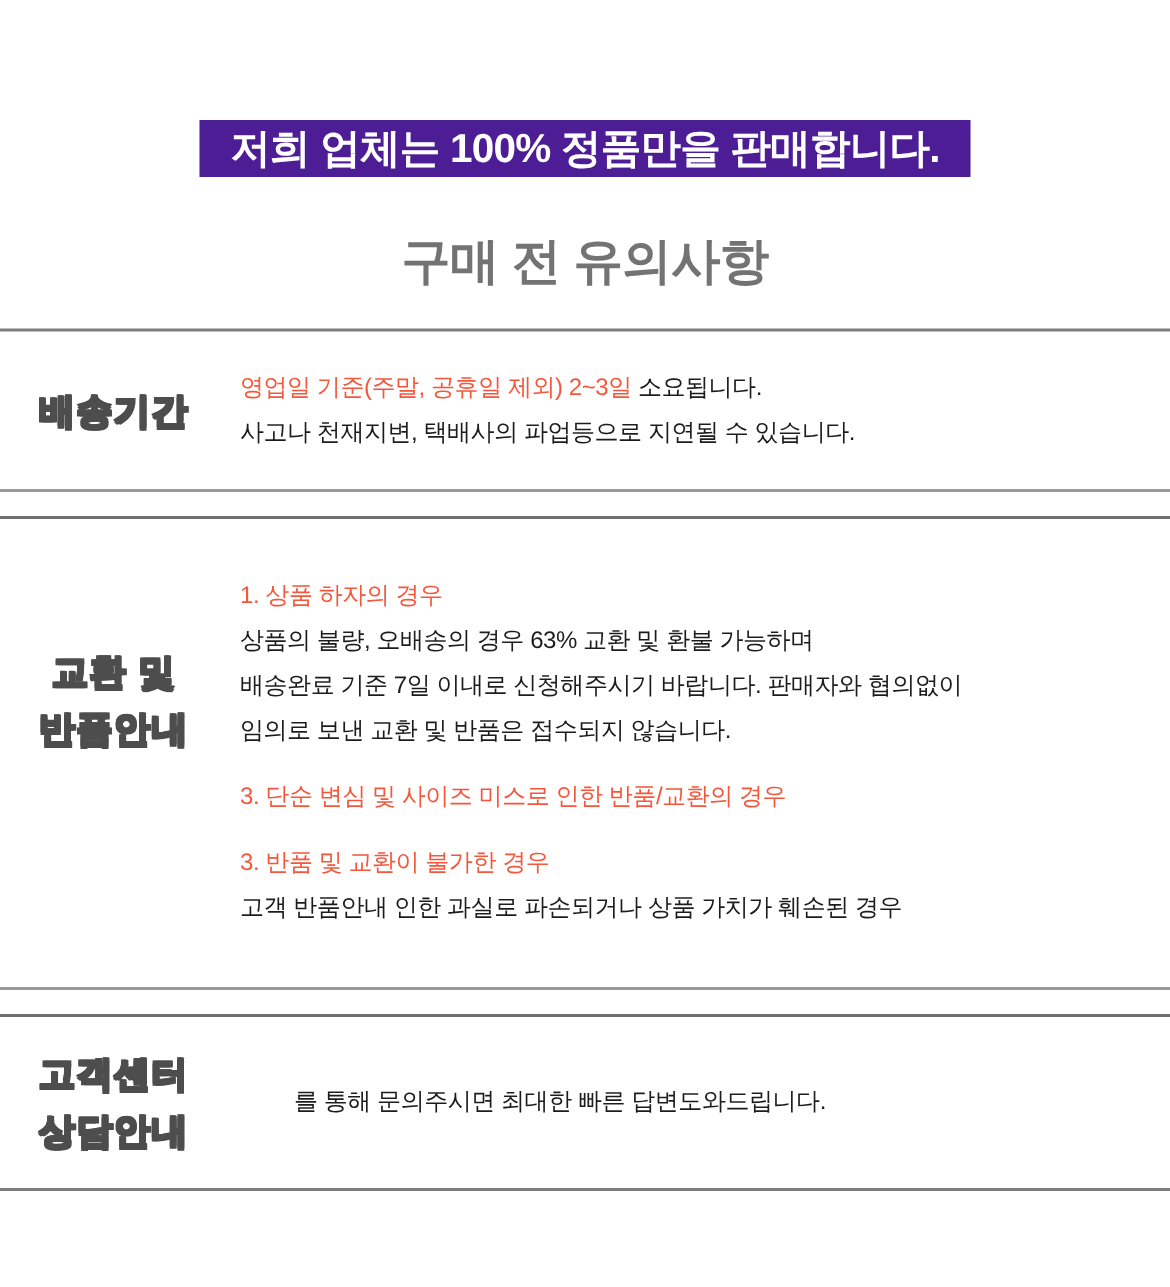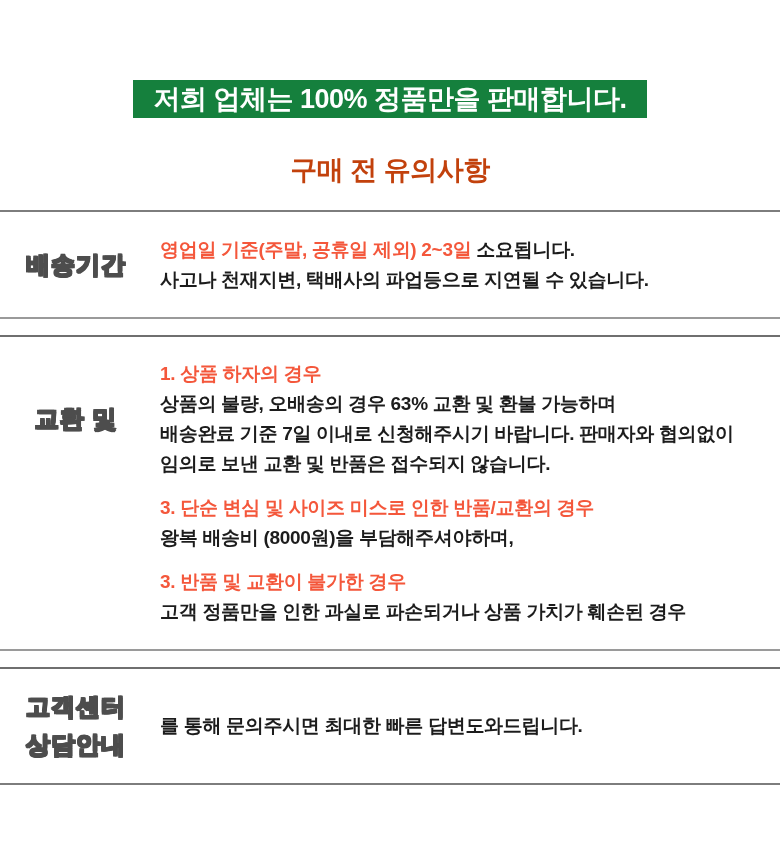--- a/index.html
+++ b/index.html
@@ -12,37 +12,37 @@
     overflow: hidden;
     color: #1c1c1c;
   }
   .page { width: 780px; height: 858px; position: relative; }
 
   
   .banner {
     margin: 80px auto 0 auto;
     width: fit-content;
     max-width: 600px;
-    background: #15803d;
+    background: #4c1d95;
     color: #ffffff;
     font-size: 27px;
     font-weight: 800;
     line-height: 28px;
     padding: 5px 20px;
     letter-spacing: -0.5px;
     text-align: center;
   }
 
   
   .heading {
     margin: 34px 0 0 0;
     text-align: center;
-    font-size: 27px;
+    font-size: 33px;
     font-weight: 800;
-    color: #c2410c;
+    color: #737373;
     letter-spacing: -0.5px;
   }
 
   
   .sections-wrap { margin-top: 22px; }
   .divider-single {
     border: none;
     border-top: 2px solid #7d7d7d;
     margin: 0;
   }
@@ -79,34 +79,34 @@
        1px  1px 0 #4d4d4d;
     white-space: nowrap;
   }
   .section-content {
     flex: 1;
     padding: 10px 10px 10px 8px;
   }
   .block { margin-bottom: 14px; }
   .block:last-child { margin-bottom: 0; }
   .line {
-    font-size: 19px;
-    font-weight: 700;
+    font-size: 16px;
+    font-weight: 400;
     line-height: 30px;
     color: #1c1c1c;
     letter-spacing: -0.3px;
     white-space: nowrap;
   }
   .accent { color: var(--accent, #F4573B); }
 
   
   .section-row.s0 { min-height: 105px; }
   .section-row.s1 { min-height: 312px; }
-  .section-row.s1 .section-label { align-self: flex-start; margin-top: 66px; }
-  .section-row.s2 { min-height: 114px; }
+  .section-row.s1 .section-label { align-self: flex-start; margin-top: 86px; }
+  .section-row.s2 { min-height: 114px; gap: 36px; }
 </style>
 </head>
 <body>
 
 <div class="page">
 
   <div class="banner">
     <span>저희 업체는 100% 정품만을 판매합니다.</span>
   </div>
 
@@ -123,35 +123,35 @@
             <div class="block">
               <div class="line"><span class="accent">영업일 기준(주말, 공휴일 제외) 2~3일</span><span> 소요됩니다.</span></div>
               <div class="line"><span>사고나 천재지변, 택배사의 파업등으로 지연될 수 있습니다.</span></div>
             </div>
           </div>
         </div>
         <div class="divider-double"></div>
         <div class="section-row s1">
           <div class="section-label">
             <div class="label-line">교환 및</div>
+            <div class="label-line">반품안내</div>
           </div>
           <div class="section-content">
             <div class="block">
               <div class="line"><span class="accent">1. 상품 하자의 경우</span></div>
               <div class="line"><span>상품의 불량, 오배송의 경우 63% 교환 및 환불 가능하며</span></div>
               <div class="line"><span>배송완료 기준 7일 이내로 신청해주시기 바랍니다. 판매자와 협의없이</span></div>
               <div class="line"><span>임의로 보낸 교환 및 반품은 접수되지 않습니다.</span></div>
             </div>
             <div class="block">
               <div class="line"><span class="accent">3. 단순 변심 및 사이즈 미스로 인한 반품/교환의 경우</span></div>
-              <div class="line"><span>왕복 배송비 (8000원)을 부담해주셔야하며,</span></div>
             </div>
             <div class="block">
               <div class="line"><span class="accent">3. 반품 및 교환이 불가한 경우</span></div>
-              <div class="line"><span>고객 정품만을 인한 과실로 파손되거나 상품 가치가 훼손된 경우</span></div>
+              <div class="line"><span>고객 반품안내 인한 과실로 파손되거나 상품 가치가 훼손된 경우</span></div>
             </div>
           </div>
         </div>
         <div class="divider-double"></div>
         <div class="section-row s2">
           <div class="section-label">
             <div class="label-line">고객센터</div>
             <div class="label-line">상담안내</div>
           </div>
           <div class="section-content">

